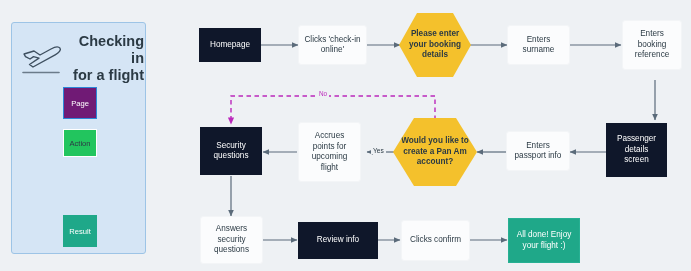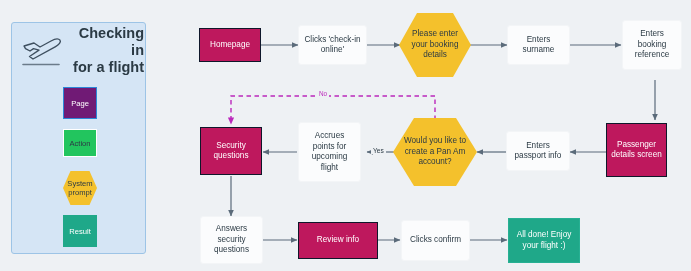--- a/index.html
+++ b/index.html
@@ -29,21 +29,21 @@
     width: 135px;
     height: 232px;
     background: #d5e5f5;
     border: 1.5px solid #9dc4e6;
     border-radius: 3px;
     box-sizing: border-box;
   }
   #legend-header {
     position: absolute;
     left: 0;
-    top: 0;
+    top: 8px;
     width: 135px;
     height: 52px;
     padding-left: 25px;
   }
   #plane-icon {
     position: absolute;
     left: 8px;
     top: 6px;
     width: 46px;
     height: 40px;
@@ -107,41 +107,42 @@
     box-sizing: border-box;
     display: flex;
     align-items: center;
     justify-content: center;
     text-align: center;
     font-size: 8.2px;
     line-height: 10.5px;
     padding: 2px 4px;
   }
   .node-page {
-    background: #be185d;
+    background: #0f172a;
     color: #ffffff;
-    border: 1px solid #0f172a;
+    border: 6px solid #0f172a;
     text-align: center;
   }
   .node-action {
     background: #fbfcfd;
     color: #2b3a44;
     border: 1px solid #f3f5f7;
     border-radius: 3px;
   }
   .node-result {
     background: #1fa889;
     color: #ffffff;
     border: 1px solid #27b093;
   }
   .node-prompt {
     background: #f4c12c;
     color: #2b3a44;
     clip-path: polygon(25% 0%, 75% 0%, 100% 50%, 75% 100%, 25% 100%, 0% 50%);
     border: none;
+    font-weight: bold;
   }
 
   
   #connectors {
     position: absolute;
     left: 0;
     top: 0;
     width: 691px;
     height: 271px;
     pointer-events: none;
@@ -182,24 +183,20 @@
     </div>
 
     <div class="legend-swatch" id="sw-page">
       <span>Page</span>
     </div>
 
     <div class="legend-swatch" id="sw-action">
       <span>Action</span>
     </div>
 
-    <div class="legend-swatch" id="sw-prompt">
-      <span>System</span>
-      <span>prompt</span>
-    </div>
 
     <div class="legend-swatch" id="sw-result">
       <span>Result</span>
     </div>
   </div>
 
   <svg id="connectors" xmlns="http://www.w3.org/2000/svg">
     <defs>
       <marker id="arrow" viewBox="0 0 10 10" refX="8.5" refY="5" markerWidth="6" markerHeight="6" orient="auto-start-reverse">
         <path d="M 0 1 L 9 5 L 0 9 z" fill="#5b6b7a"></path>

